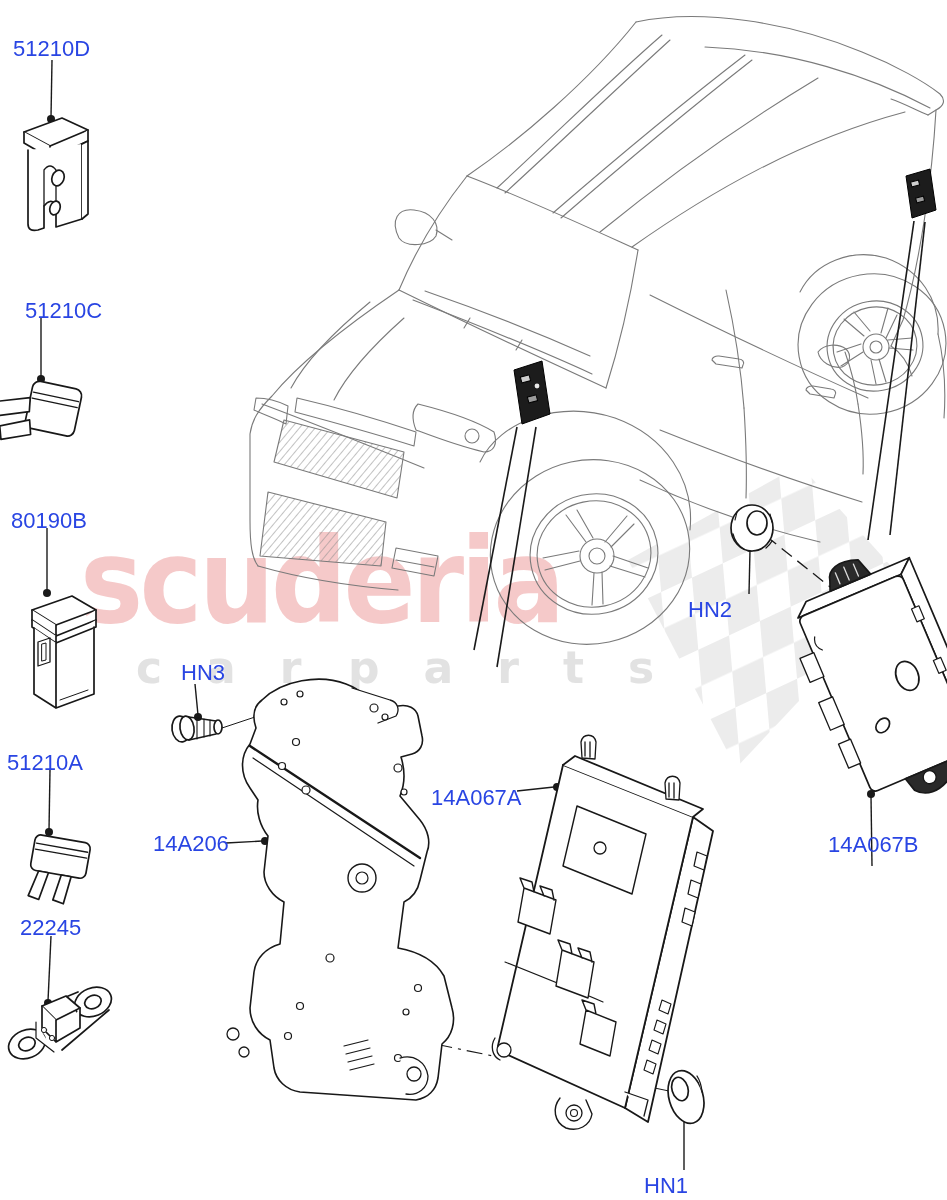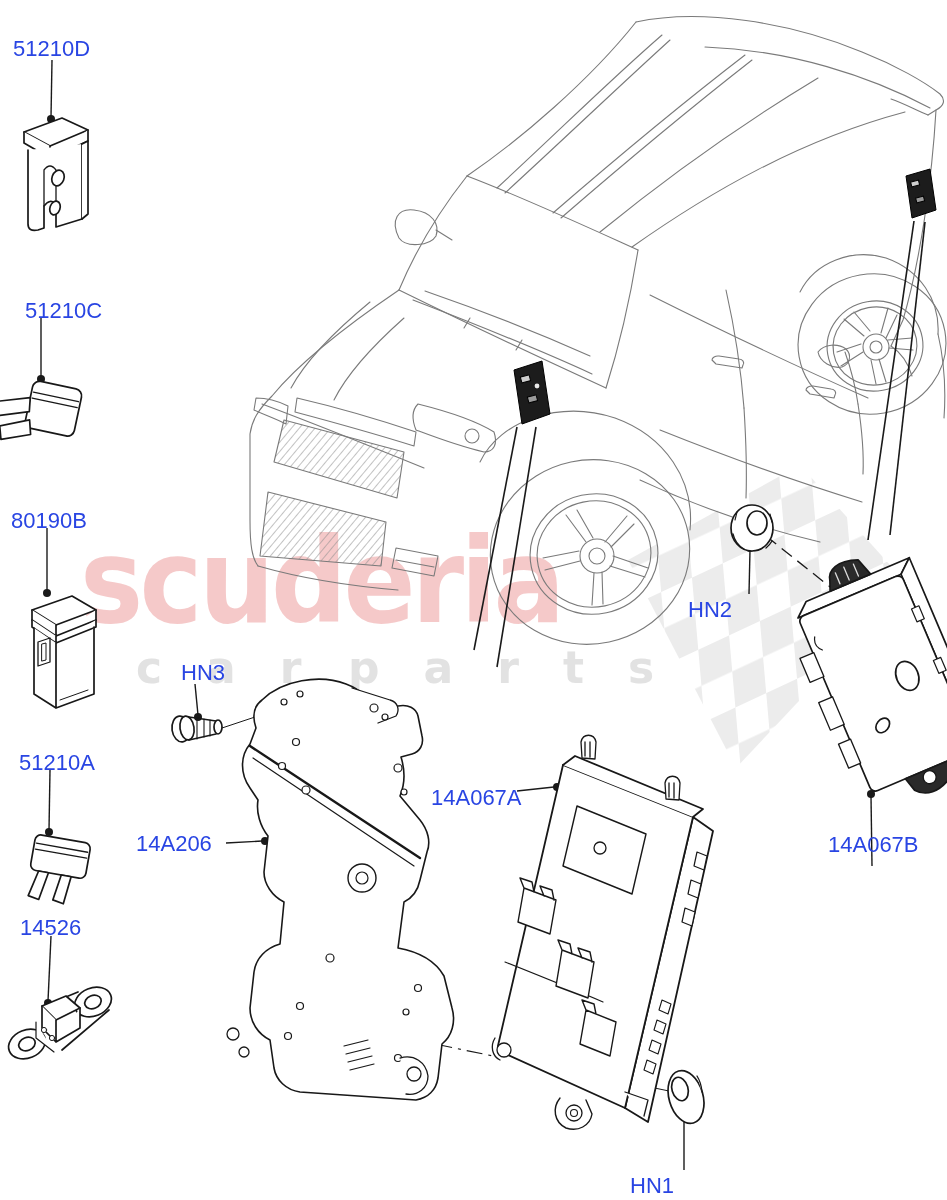--- a/index.html
+++ b/index.html
@@ -305,21 +305,21 @@
         <ellipse cx="686" cy="1097" rx="17" ry="27" transform="rotate(-16 686 1097)"></ellipse>
         <ellipse cx="680" cy="1089" rx="8" ry="12" transform="rotate(-16 680 1089)"></ellipse>
         <path d="M697,1076 a17,27 0 0 1 5,16" stroke-width="1.3"></path>
       </g>
     </g>
   </svg>
 
   <div class="callout" style="left:13px;top:36px">51210D</div>
   <div class="callout" style="left:25px;top:298px">51210C</div>
   <div class="callout" style="left:11px;top:508px">80190B</div>
-  <div class="callout" style="left:19px;top:750px">51210A</div>
-  <div class="callout" style="left:20px;top:915px">14526</div>
+  <div class="callout" style="left:7px;top:750px">51210A</div>
+  <div class="callout" style="left:20px;top:915px">22245</div>
   <div class="callout" style="left:181px;top:660px">HN3</div>
-  <div class="callout" style="left:136px;top:831px">14A206</div>
+  <div class="callout" style="left:153px;top:831px">14A206</div>
   <div class="callout" style="left:431px;top:785px">14A067A</div>
   <div class="callout" style="left:688px;top:597px">HN2</div>
   <div class="callout" style="left:828px;top:832px">14A067B</div>
-  <div class="callout" style="left:630px;top:1173px">HN1</div>
+  <div class="callout" style="left:644px;top:1173px">HN1</div>
 </div>
 
 </body></html>

